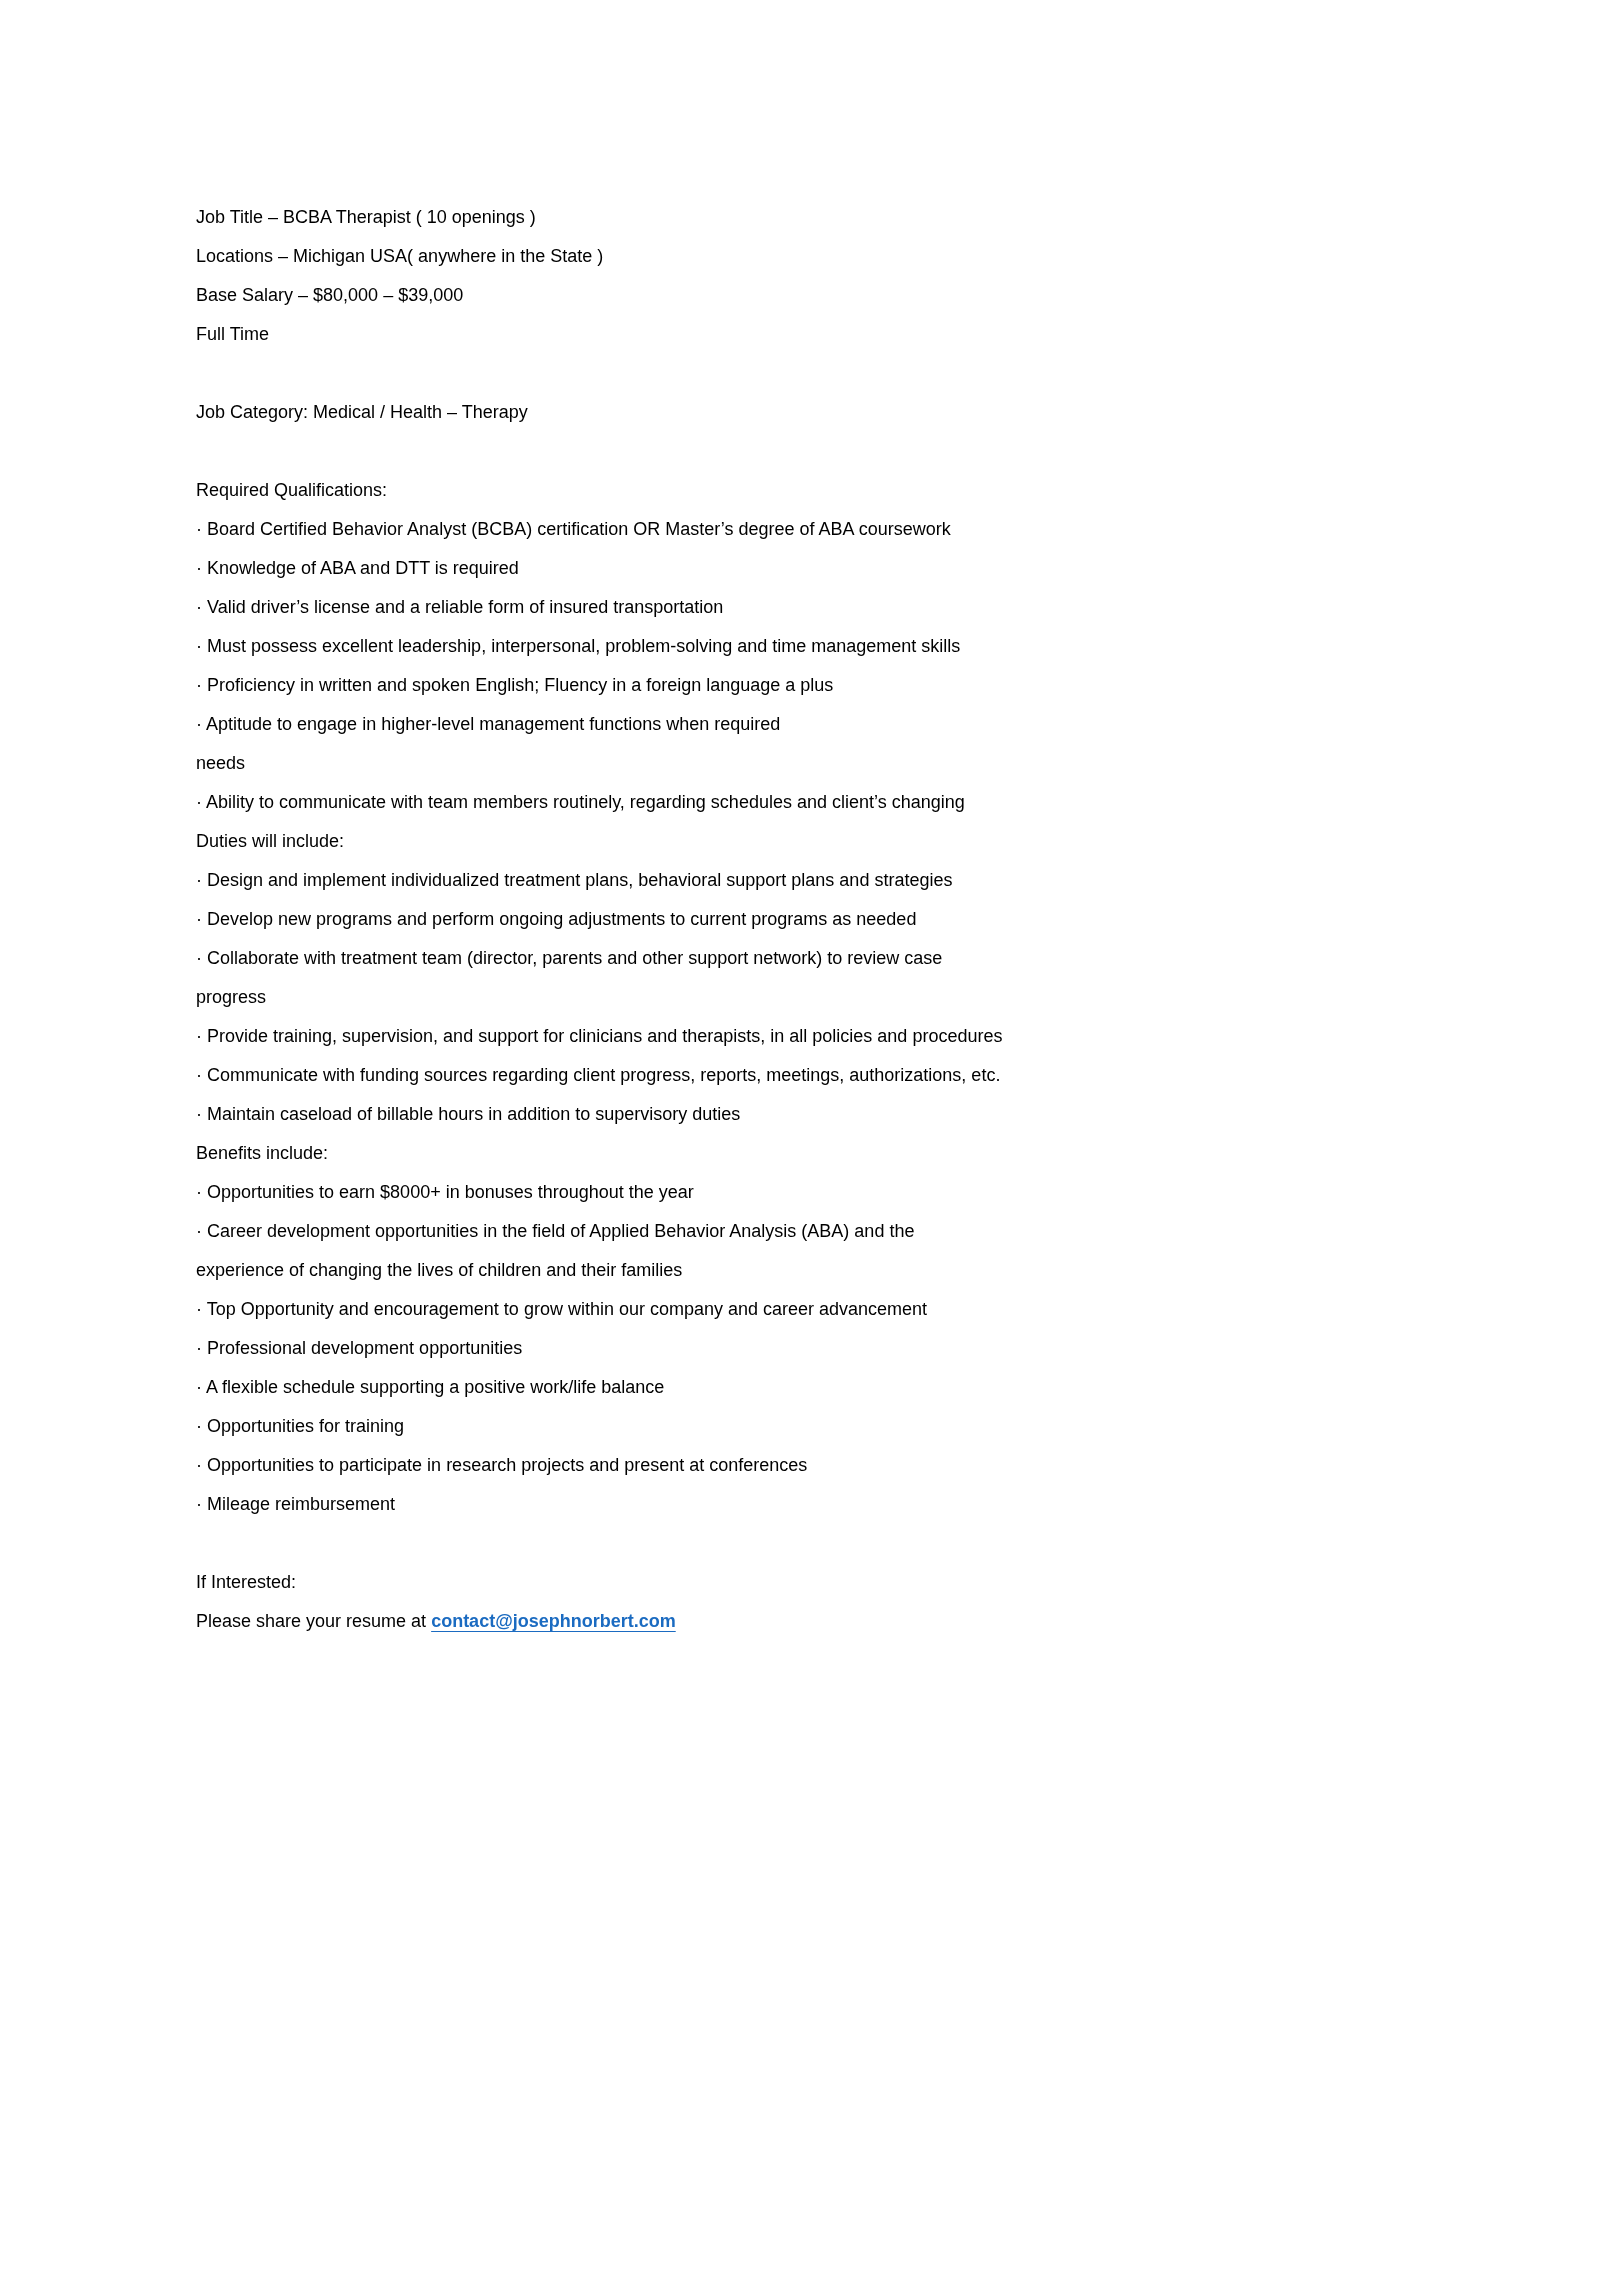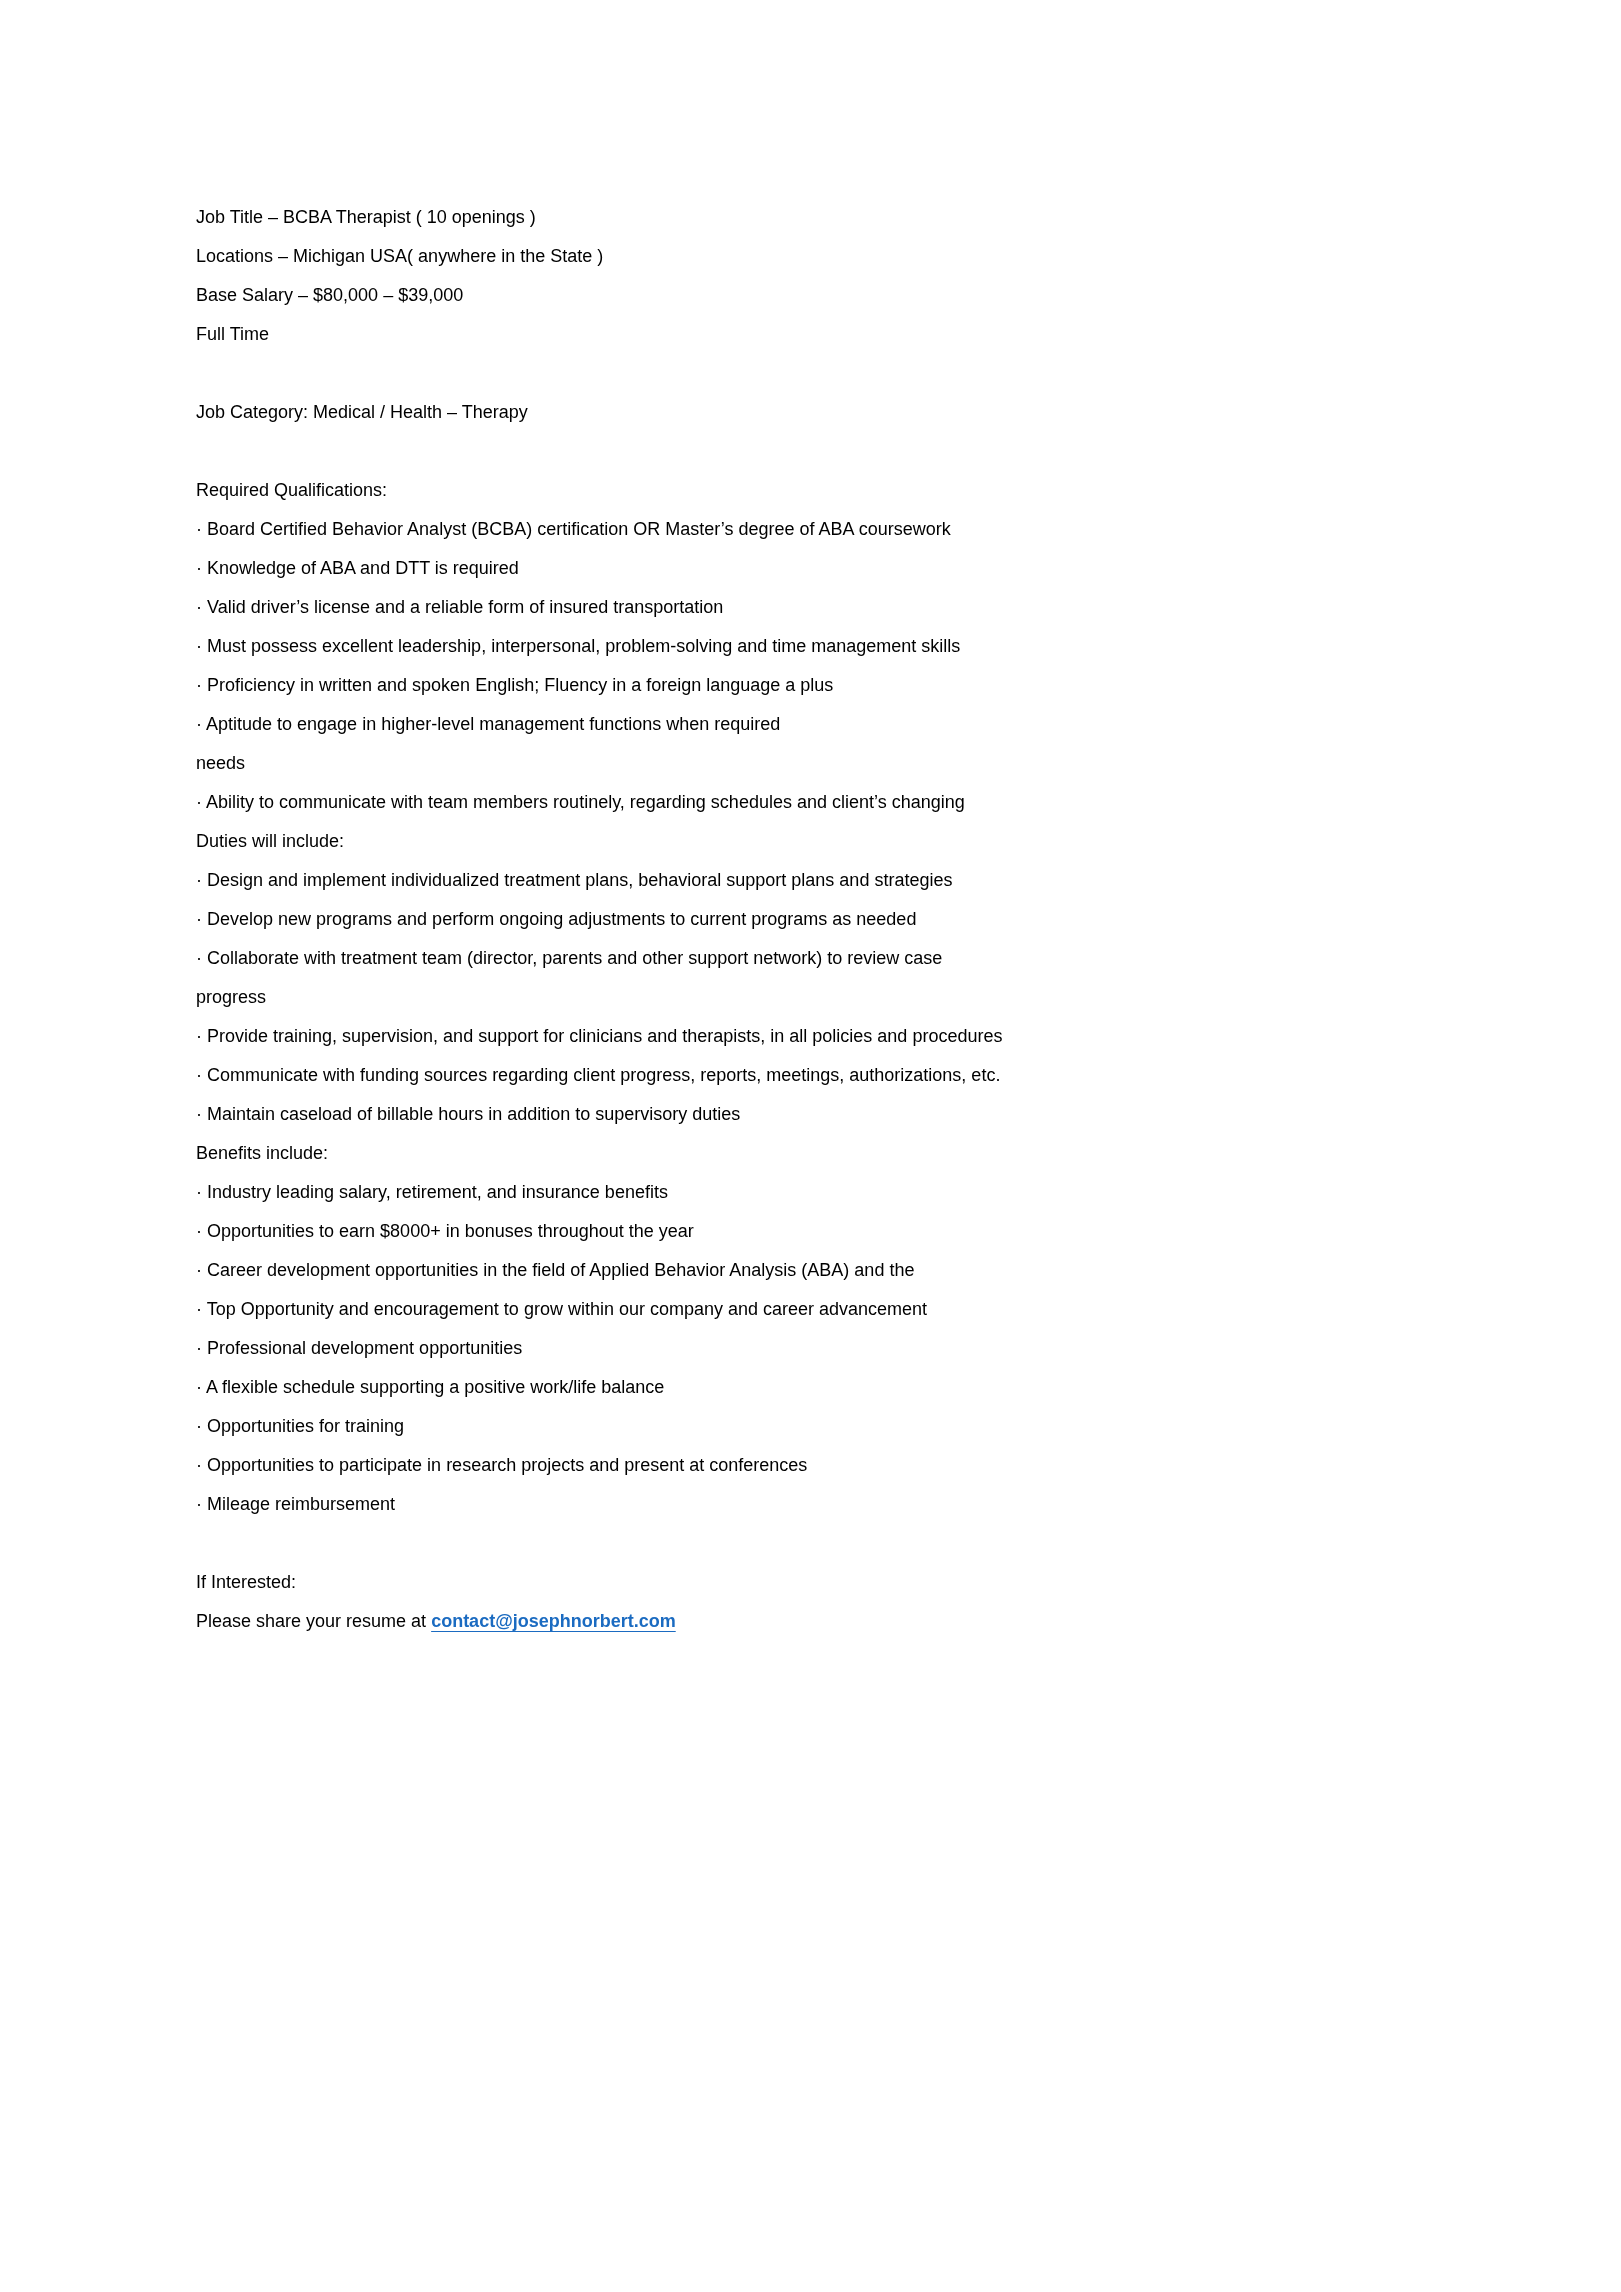--- a/index.html
+++ b/index.html
@@ -59,23 +59,23 @@
     <div class="line">· Ability to communicate with team members routinely, regarding schedules and client’s changing</div>
     <div class="line">Duties will include:</div>
     <div class="line">· Design and implement individualized treatment plans, behavioral support plans and strategies</div>
     <div class="line">· Develop new programs and perform ongoing adjustments to current programs as needed</div>
     <div class="line">· Collaborate with treatment team (director, parents and other support network) to review case</div>
     <div class="line">progress</div>
     <div class="line">· Provide training, supervision, and support for clinicians and therapists, in all policies and procedures</div>
     <div class="line">· Communicate with funding sources regarding client progress, reports, meetings, authorizations, etc.</div>
     <div class="line">· Maintain caseload of billable hours in addition to supervisory duties</div>
     <div class="line">Benefits include:</div>
-    <div class="line">· Industry leading salary, retirement, and insurance benefits</div>
     <div class="line">· Opportunities to earn $8000+ in bonuses throughout the year</div>
     <div class="line">· Career development opportunities in the field of Applied Behavior Analysis (ABA) and the</div>
+    <div class="line">experience of changing the lives of children and their families</div>
     <div class="line">· Top Opportunity and encouragement to grow within our company and career advancement</div>
     <div class="line">· Professional development opportunities</div>
     <div class="line">· A flexible schedule supporting a positive work/life balance</div>
     <div class="line">· Opportunities for training</div>
     <div class="line">· Opportunities to participate in research projects and present at conferences</div>
     <div class="line">· Mileage reimbursement</div>
     <div class="line">&nbsp;</div>
     <div class="line">If Interested:</div>
     <div class="line"><span>Please share your resume at </span><a class="email" href="#">contact@josephnorbert.com</a></div>
   </div>

